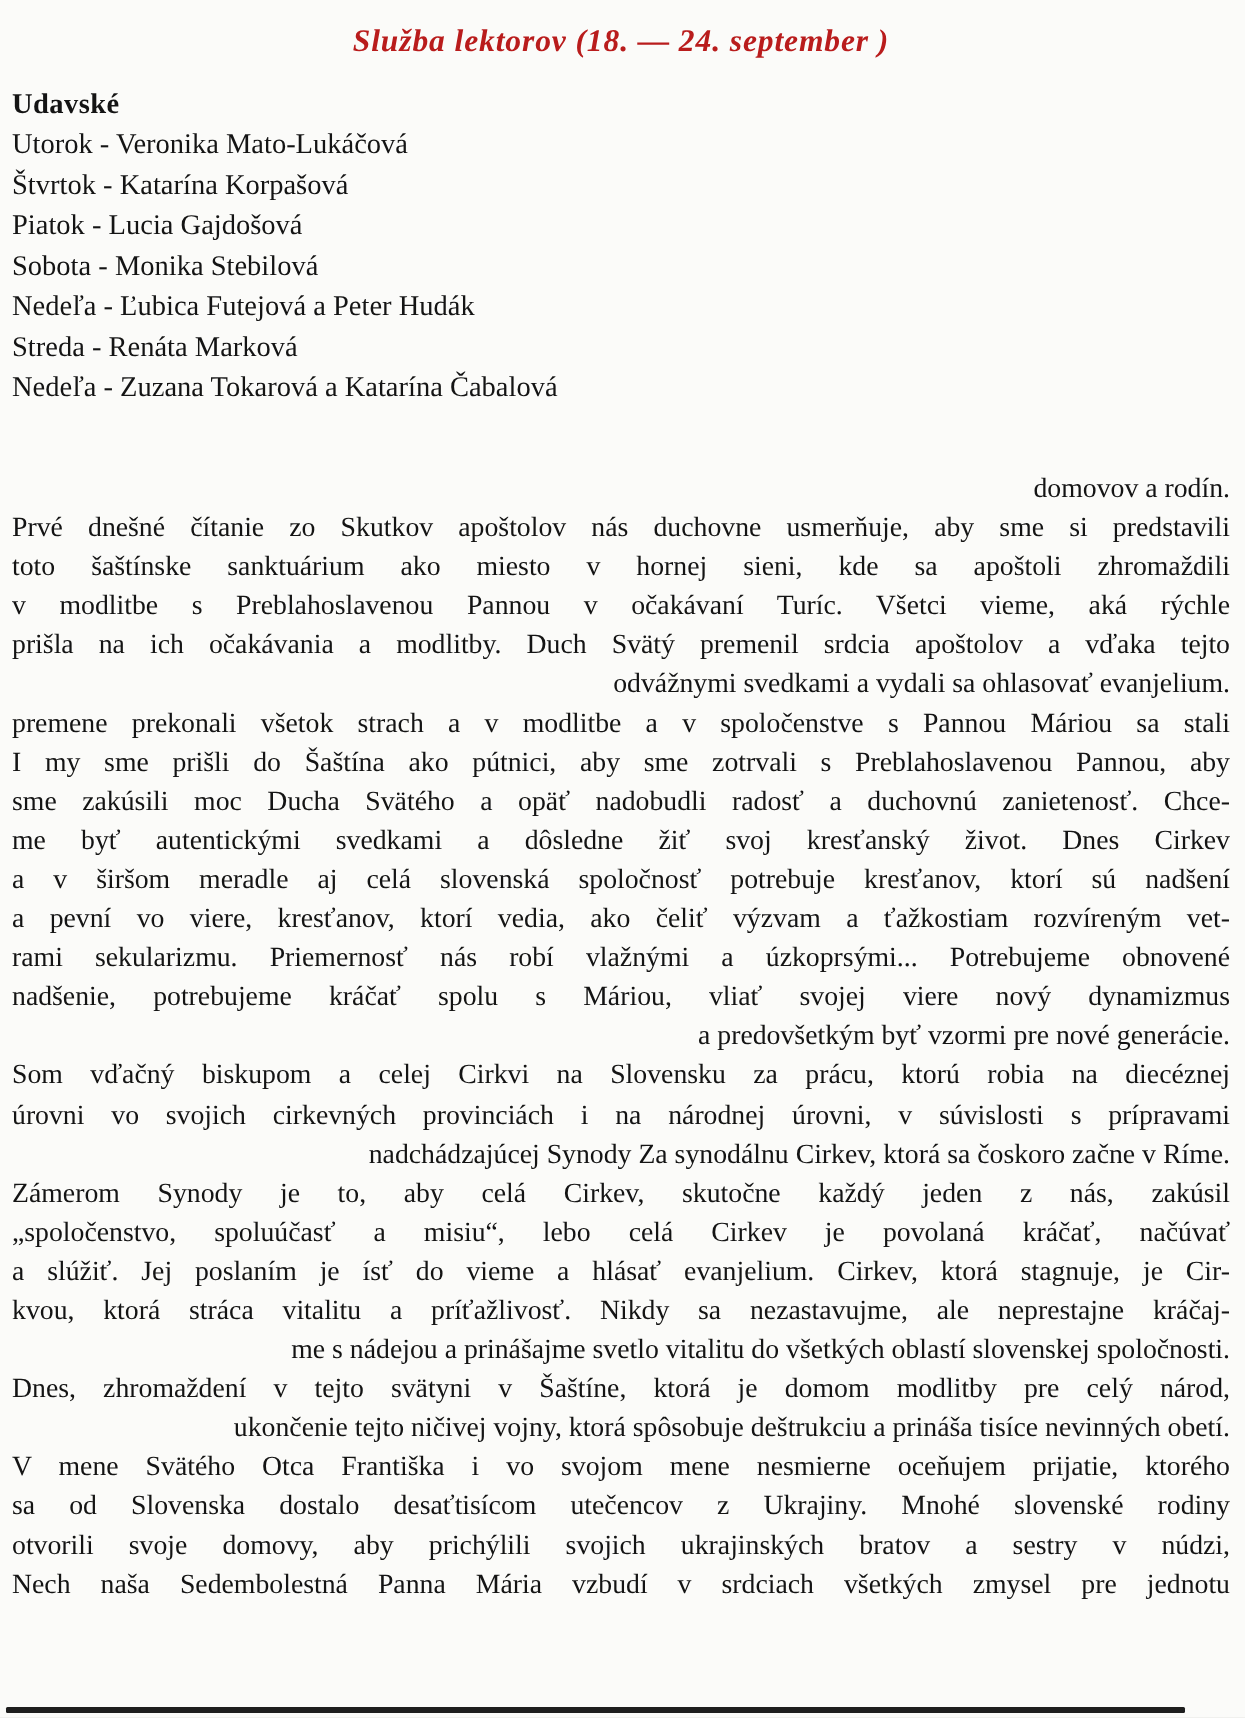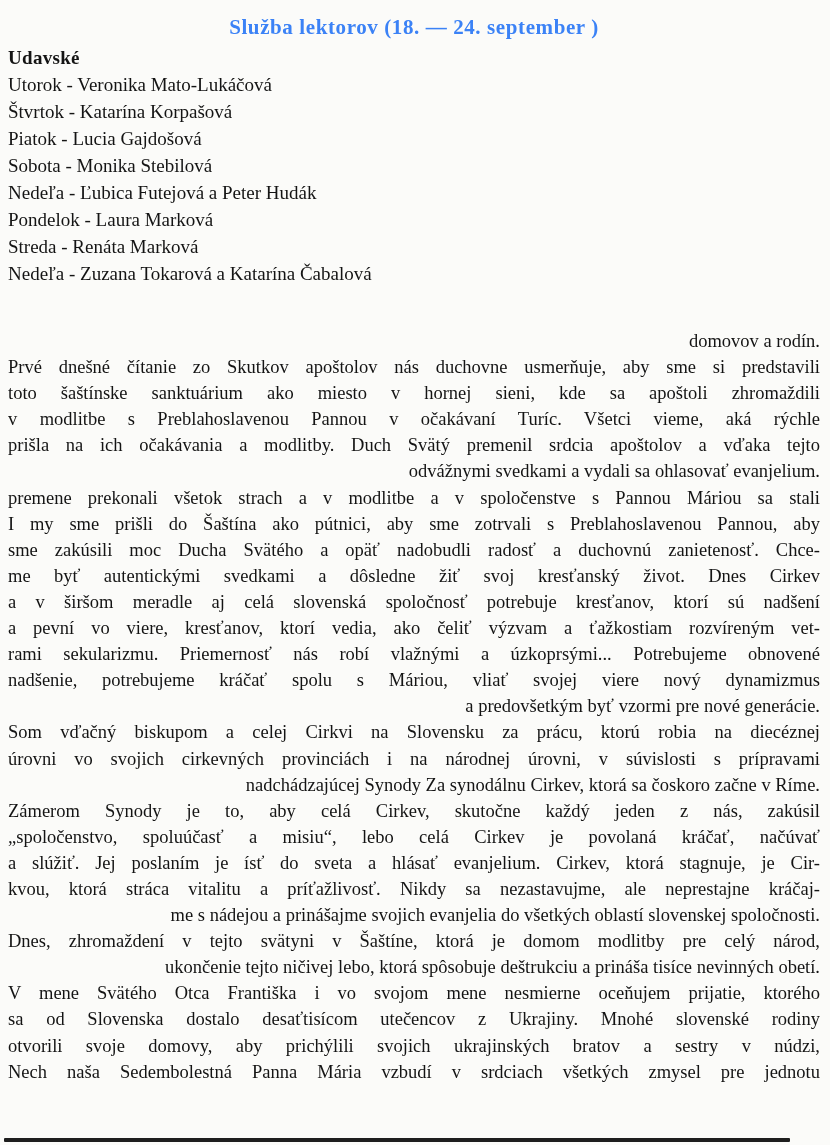--- a/index.html
+++ b/index.html
@@ -15,23 +15,24 @@
     padding: 14px 10px 0 8px;
     overflow: hidden;
   }
   .title {
     margin: 0 0 4px 0;
     text-align: center;
     font-size: 21px;
     line-height: 26px;
     font-weight: bold;
     letter-spacing: 0.6px;
-    color: #3b82f6;
+    color: #b91c1c;
+    font-style: italic;
   }
-  .schedule { margin-top: 4px; font-size: 19px; }
+  .schedule { margin-top: 16px; font-size: 19px; }
   .schedule-heading {
     font-weight: bold;
     line-height: 27px;
     height: 27px;
     letter-spacing: 0.3px;
   }
   .schedule-entry { line-height: 27px; height: 27px; font-family: Liberation Serif, serif; }
   .body-text { margin-top: 41px; font-size: 18.5px; }
   .para { margin: 0; }
   .line {
@@ -63,21 +64,20 @@
   <div id="schedule" class="schedule">
       <div class="schedule-section">
         <div class="schedule-heading">Udavské</div>
         <div class="schedule-entry">Utorok - Veronika Mato-Lukáčová</div>
         <div class="schedule-entry">Štvrtok - Katarína Korpašová</div>
         <div class="schedule-entry">Piatok - Lucia Gajdošová</div>
         <div class="schedule-entry">Sobota - Monika Stebilová</div>
         <div class="schedule-entry">Nedeľa - Ľubica Futejová a Peter Hudák</div>
       </div>
       <div class="schedule-section">
-        <div class="schedule-entry">Pondelok - Laura Marková</div>
         <div class="schedule-entry">Streda - Renáta Marková</div>
         <div class="schedule-entry">Nedeľa - Zuzana Tokarová a Katarína Čabalová</div>
       </div>
     </div>
 
   <div id="body-text" class="body-text">
       <div class="para">
         <div class="line last">domovov a rodín.</div>
       </div>
       <div class="para">
@@ -99,27 +99,27 @@
         <div class="line last">a predovšetkým byť vzormi pre nové generácie.</div>
       </div>
       <div class="para">
         <div class="line">Som vďačný biskupom a celej Cirkvi na Slovensku za prácu, ktorú robia na diecéznej</div>
         <div class="line">úrovni vo svojich cirkevných provinciách i na národnej úrovni, v súvislosti s prípravami</div>
         <div class="line last">nadchádzajúcej Synody Za synodálnu Cirkev, ktorá sa čoskoro začne v Ríme.</div>
       </div>
       <div class="para">
         <div class="line">Zámerom Synody je to, aby celá Cirkev, skutočne každý jeden z nás, zakúsil</div>
         <div class="line">„spoločenstvo, spoluúčasť a misiu“, lebo celá Cirkev je povolaná kráčať, načúvať</div>
-        <div class="line">a slúžiť. Jej poslaním je ísť do sveta a hlásať evanjelium. Cirkev, ktorá stagnuje, je Cir-</div>
+        <div class="line">a slúžiť. Jej poslaním je ísť do vieme a hlásať evanjelium. Cirkev, ktorá stagnuje, je Cir-</div>
         <div class="line">kvou, ktorá stráca vitalitu a príťažlivosť. Nikdy sa nezastavujme, ale neprestajne kráčaj-</div>
-        <div class="line last">me s nádejou a prinášajme svojich evanjelia do všetkých oblastí slovenskej spoločnosti.</div>
+        <div class="line last">me s nádejou a prinášajme svetlo vitalitu do všetkých oblastí slovenskej spoločnosti.</div>
       </div>
       <div class="para">
         <div class="line">Dnes, zhromaždení v tejto svätyni v Šaštíne, ktorá je domom modlitby pre celý národ,</div>
-        <div class="line last">ukončenie tejto ničivej lebo, ktorá spôsobuje deštrukciu a prináša tisíce nevinných obetí.</div>
+        <div class="line last">ukončenie tejto ničivej vojny, ktorá spôsobuje deštrukciu a prináša tisíce nevinných obetí.</div>
       </div>
       <div class="para">
         <div class="line">V mene Svätého Otca Františka i vo svojom mene nesmierne oceňujem prijatie, ktorého</div>
         <div class="line">sa od Slovenska dostalo desaťtisícom utečencov z Ukrajiny. Mnohé slovenské rodiny</div>
         <div class="line">otvorili svoje domovy, aby prichýlili svojich ukrajinských bratov a sestry v núdzi,</div>
       </div>
       <div class="para">
         <div class="line">Nech naša Sedembolestná Panna Mária vzbudí v srdciach všetkých zmysel pre jednotu</div>
       </div>
     </div>

